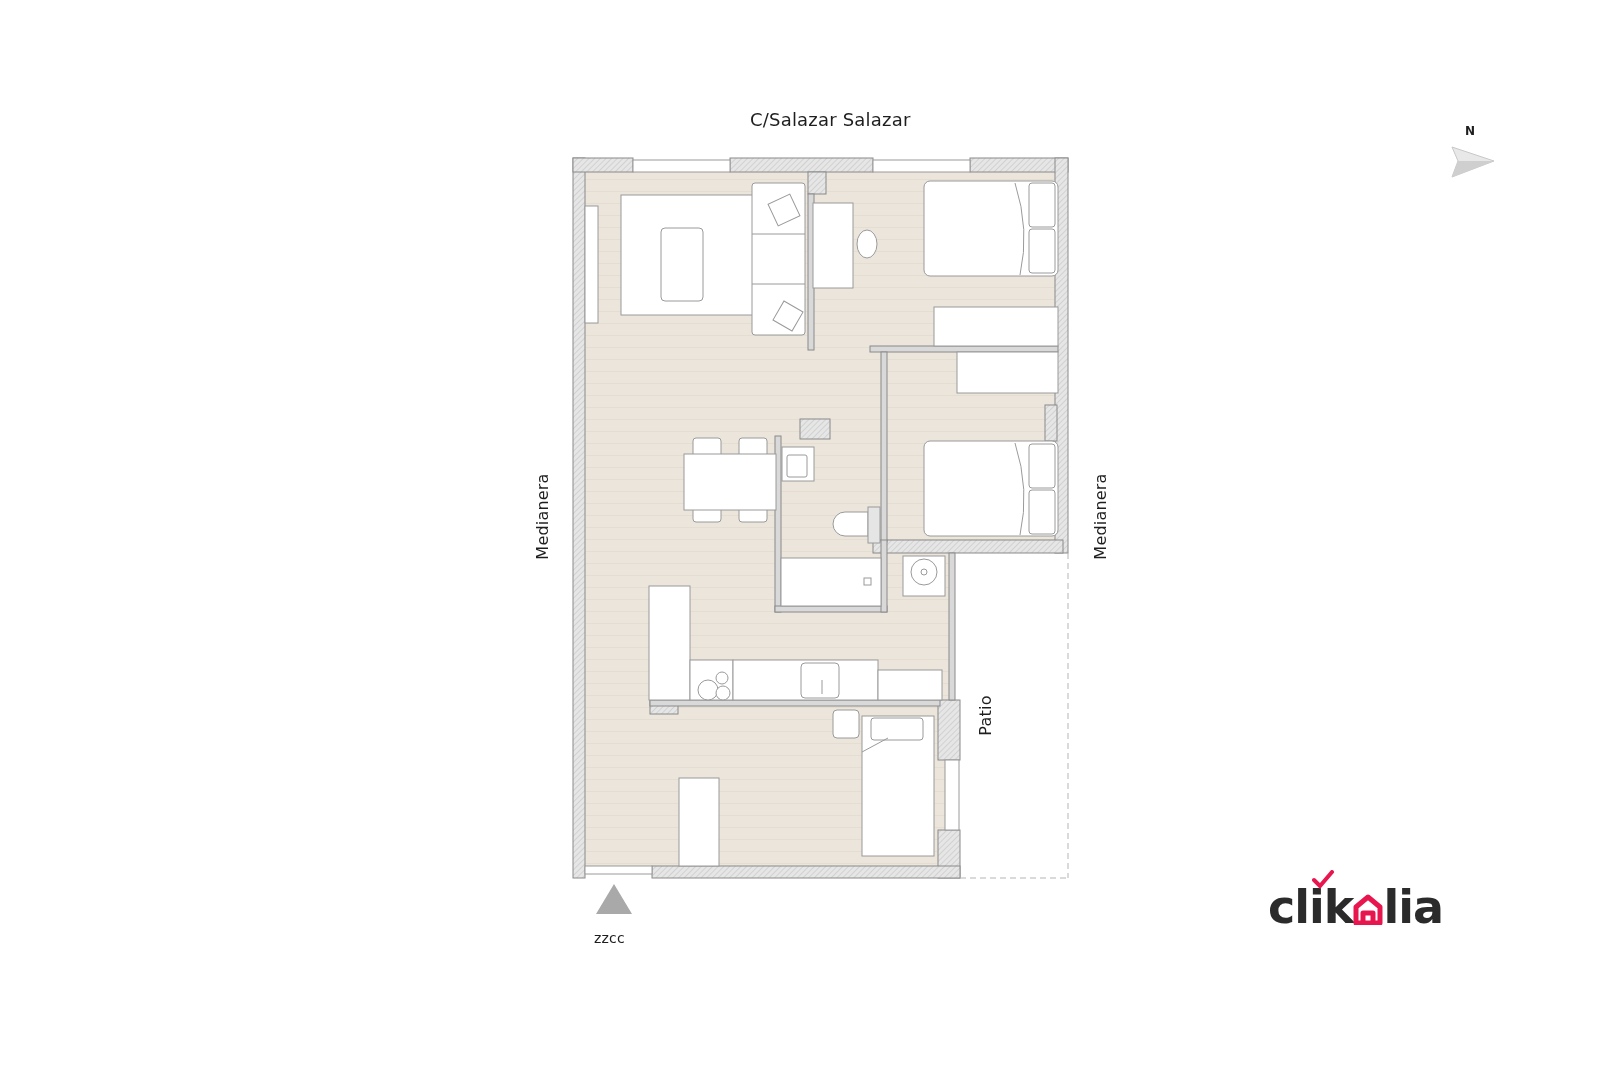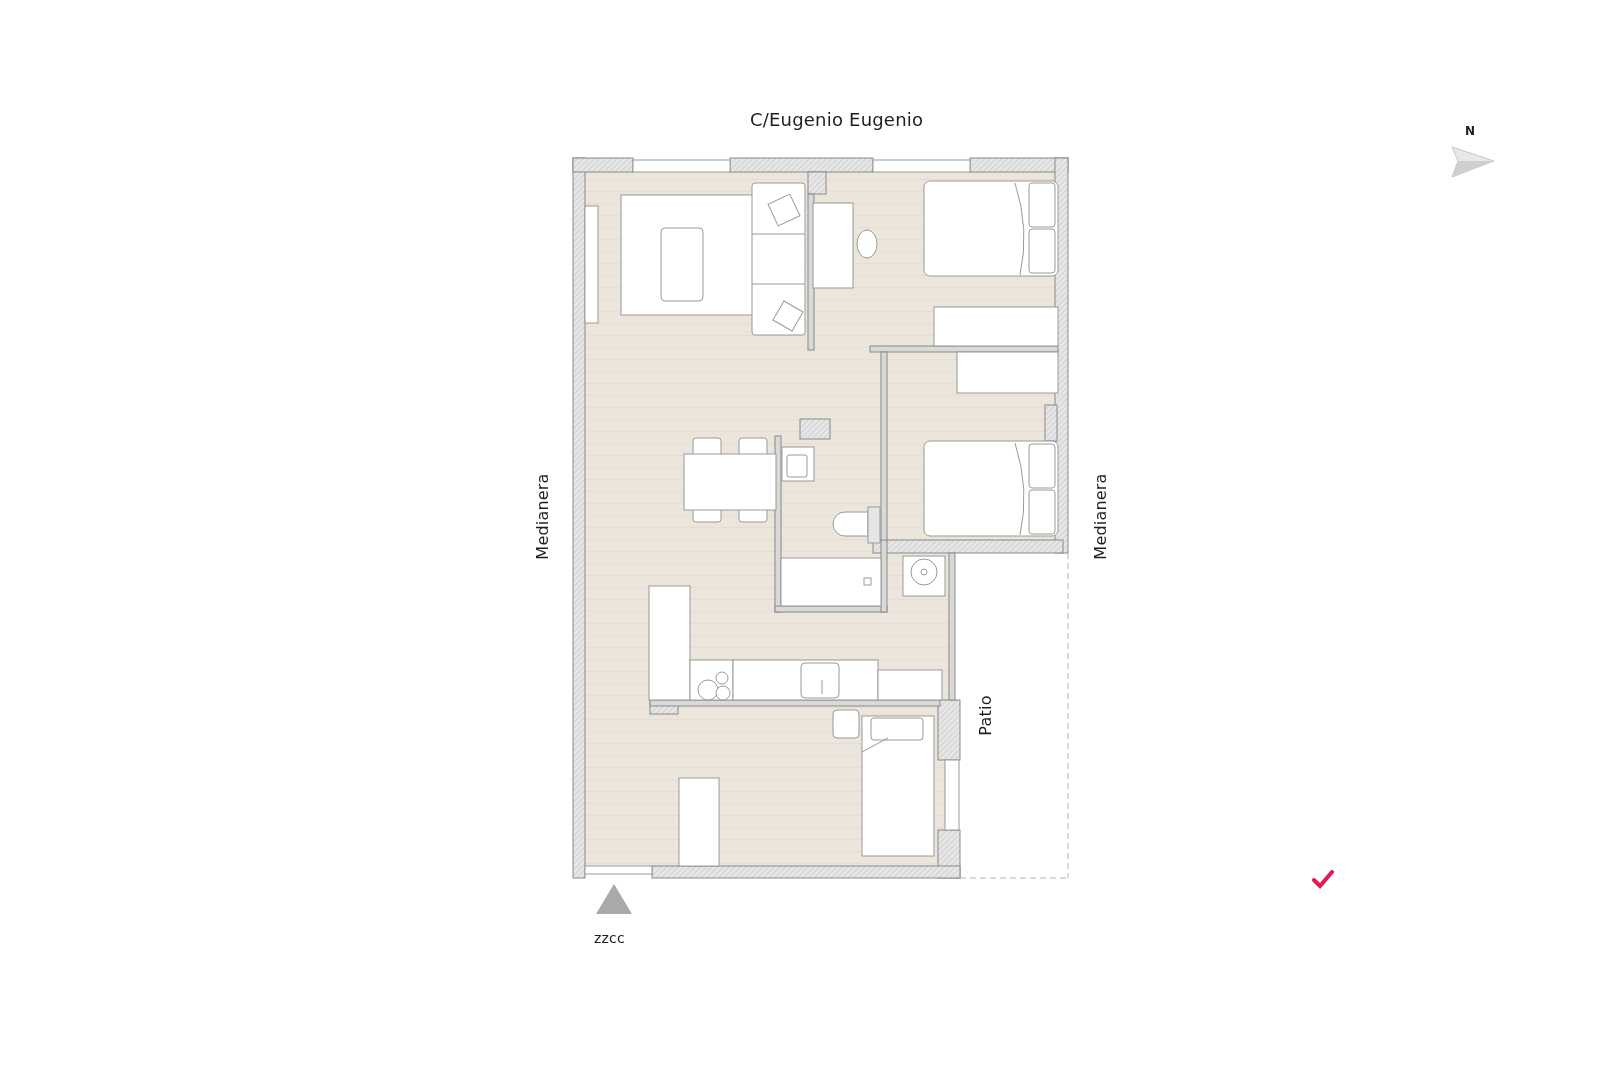--- a/index.html
+++ b/index.html
@@ -142,24 +142,31 @@
   </g>
 
   <polygon points="614,884 596,914 632,914" fill="#a9a9a9"></polygon>
 
   <g>
     <polygon points="1452,147 1494,161 1452,177 1458,161" fill="#e8e8e8" stroke="#c8c8c8" stroke-width="1"></polygon>
     <polygon points="1458,161 1494,161 1452,177" fill="#cfcfcf"></polygon>
   </g>
 </svg>
 
-<div class="lbl" style="left:750px; top:109px; font-size:18px;">C/Eugenio Eugenio</div>
+<div class="lbl" style="left:750px; top:109px; font-size:18px;">C/Salazar Salazar</div>
 <div class="lbl vert" style="left:494px; top:507px; width:96px; text-align:center; font-size:16px;">Medianera</div>
 <div class="lbl vert" style="left:1052px; top:507px; width:96px; text-align:center; font-size:16px;">Medianera</div>
 <div class="lbl vert" style="left:960px; top:706px; width:50px; text-align:center; font-size:16px;">Patio</div>
 <div class="lbl" style="left:594px; top:930px; font-size:14px;text-align:right;">zzcc</div>
 <div class="lbl" style="left:1465px; top:124px; font-size:12px; font-weight:bold;">N</div>
 
 <div class="logo">
+  <div class="logo-text">
+    <span>cli</span><span>k</span><span style="display:inline-block; width:30px; height:30px; position:relative; top:2px;">
+      <svg width="30" height="32" viewBox="0 0 30 32">
+          <path d="M3 30 L3 14 L15 4 L27 14 L27 30 Z M10 30 L10 20 L20 20 L20 30" fill="none" stroke="#e8164f" stroke-width="5" stroke-linejoin="round"></path>
+        </svg>
+    </span><span>lia</span>
+  </div>
   <svg width="24" height="20" style="position:absolute; left:44px; top:2px;" viewBox="0 0 24 20">
       <path d="M2 10 L8 16 L20 2" fill="none" stroke="#e8164f" stroke-width="4" stroke-linecap="round"></path>
     </svg>
 </div>
 
 </body></html>

